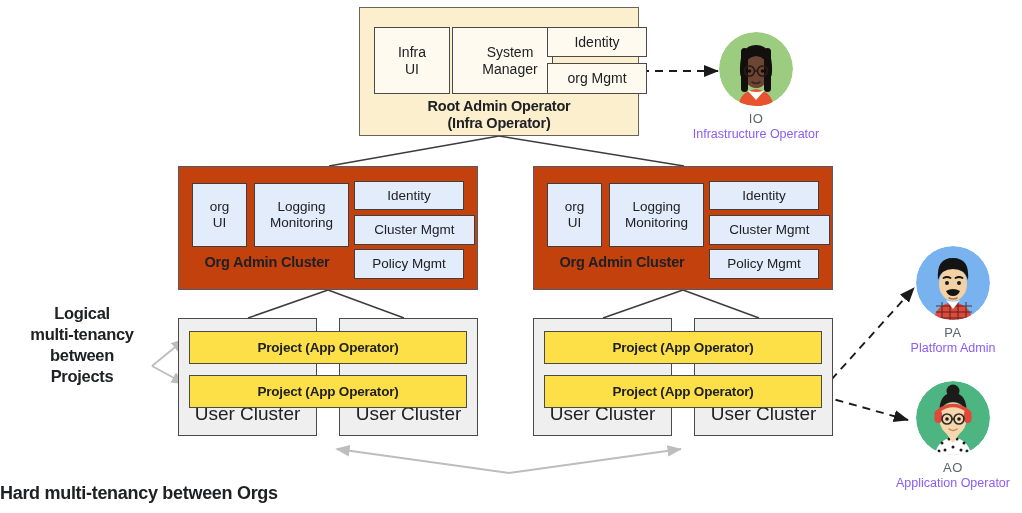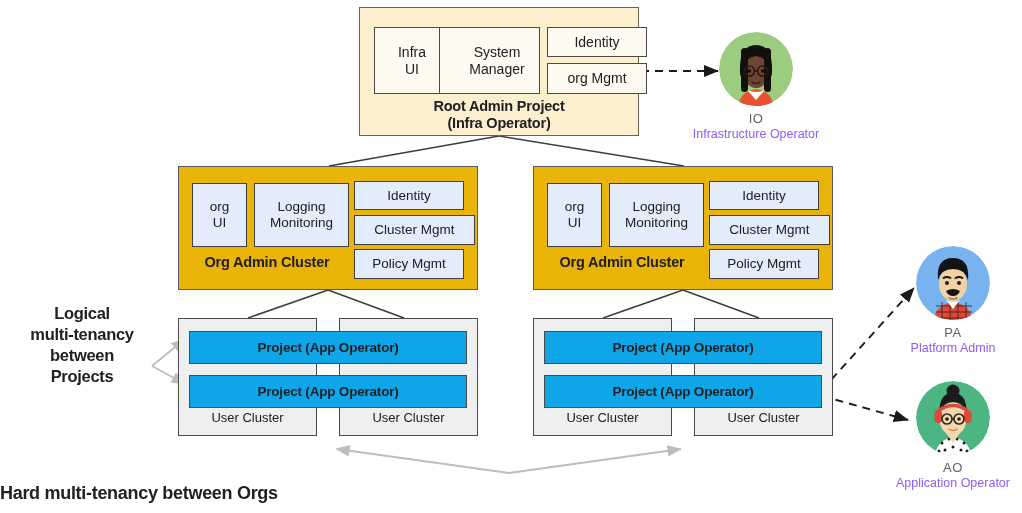--- a/index.html
+++ b/index.html
@@ -57,30 +57,30 @@
     border: 1.6px solid #4a4a4a;
     display: flex;
     align-items: center;
     justify-content: center;
     text-align: center;
     font-size: 14px;
     line-height: 16.5px;
     color: #202124;
   }
   #root-mod-infra-ui   { left: 14px; top: 19px; width: 76px;  height: 67px; }
-  #root-mod-sysmgr     { left: 79px; top: 19px; width: 101px; height: 67px; padding-left: 15px; }
+  #root-mod-sysmgr     { left: 92px; top: 19px; width: 101px; height: 67px; padding-left: 15px; }
   #root-mod-identity   { left: 187px; top: 19px; width: 100px; height: 30px; }
   #root-mod-orgmgmt    { left: 187px; top: 55px; width: 100px; height: 31px; }
   #root-admin-title    { top: 90px; }
 
   
   .org-cluster {
     top: 166px;
     width: 300px; height: 124px;
-    background: #eab308;
+    background: #c2410c;
     border-color: #545c6b;
     padding-left: 40px;
   }
   #org-cluster-left  { left: 178px; }
   #org-cluster-right { left: 533px; }
   .org-mod {
     position: absolute;
     box-sizing: border-box;
     background: #e3ecfa;
     border: 1.6px solid #3f3f3f;
@@ -118,31 +118,31 @@
     background: #efefef;
     border: 1.6px solid #4a4a4a;
   }
   .usercluster-box.uc-a { left: 0; }
   .usercluster-box.uc-b { left: 161px; }
   .usercluster-label {
     position: absolute;
     left: 0; right: 0;
     bottom: 10px;
     text-align: center;
-    font-size: 13px;
+    font-size: 19px;
     color: #202124;
   }
 
   .project-box {
     position: absolute;
     box-sizing: border-box;
     left: 11px;
     width: 278px;
     height: 33px;
-    background: #0ea5e9;
+    background: #fde047;
     border: 1.6px solid #4a4a4a;
     display: flex;
     align-items: center;
     justify-content: center;
     font-weight: bold;
     font-size: 13.5px;
     letter-spacing: -0.2px;
     color: #202124;
     z-index: 3;
   }
@@ -262,21 +262,21 @@
     <div id="root-mod-sysmgr" class="root-mod">
       <span>System<br>Manager</span>
     </div>
     <div id="root-mod-identity" class="root-mod">
       <span>Identity</span>
     </div>
     <div id="root-mod-orgmgmt" class="root-mod">
       <span>org Mgmt</span>
     </div>
     <div id="root-admin-title" class="cluster-title">
-      <div>Root Admin Project</div>
+      <div>Root Admin Operator</div>
       <div>(Infra Operator)</div>
     </div>
   </div>
 
   <div id="org-cluster-left" class="cluster org-cluster">
     <div class="org-mod org-mod-ui">
       <span>org<br>UI</span>
     </div>
     <div class="org-mod org-mod-logmon">
       <span>Logging<br>Monitoring</span>

